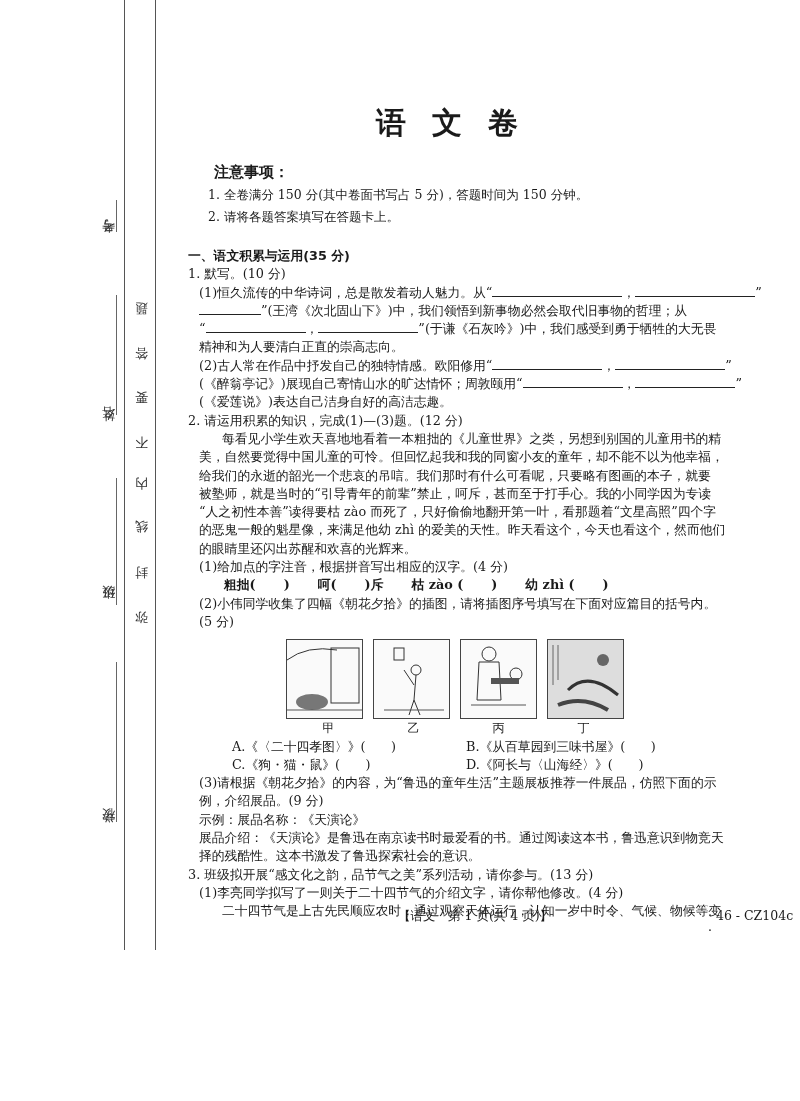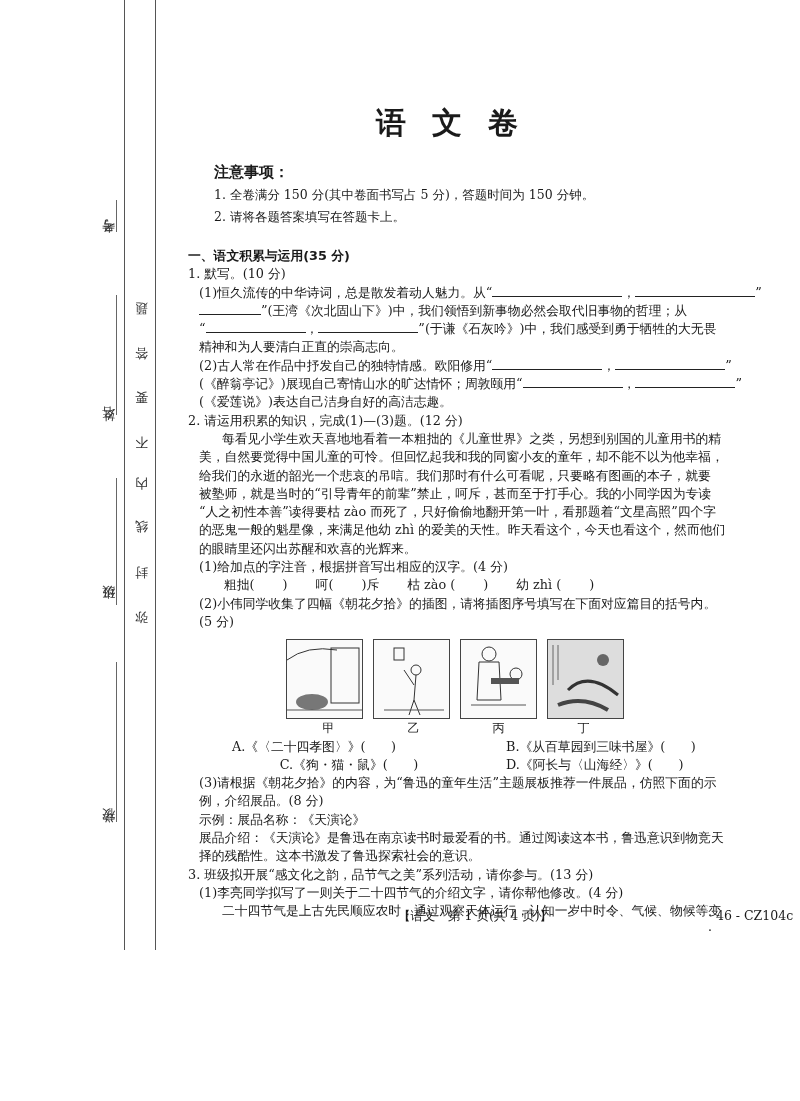--- a/index.html
+++ b/index.html
@@ -3,33 +3,33 @@
 <meta charset="utf-8">
 <style>
   html,body{margin:0;padding:0;background:#fff;}
   body{width:800px;height:1101px;position:relative;overflow:hidden;font-family:"DejaVu Serif","Liberation Serif",serif;color:#1a1a1a;}
   .binding-line{position:absolute;top:0;width:1px;background:#555;height:950px;}
   .vtext{position:absolute;writing-mode:vertical-rl;transform:rotate(180deg);font-size:13px;color:#333;letter-spacing:2px;}
   .vline{position:absolute;width:1px;background:#666;left:82px;}
   .seal{position:absolute;left:133px;writing-mode:vertical-rl;transform:rotate(180deg);font-size:13px;color:#333;}
   .title{position:absolute;top:103px;left:0;width:800px;text-align:center;font-family:"DejaVu Sans","Liberation Sans",sans-serif;font-weight:bold;font-size:30px;letter-spacing:26px;padding-left:120px;box-sizing:border-box;}
   .notes-head{position:absolute;left:214px;top:163px;font-family:Liberation Mono, monospace;font-weight:bold;font-size:15px;}
-  .note{position:absolute;left:214px;font-size:12.5px;}
+  .note{position:absolute;left:208px;font-size:12.5px;}
   .content{position:absolute;left:180px;top:247px;width:590px;font-size:12.8px;line-height:18.3px;margin-left:8px;}
   .line{white-space:nowrap;}
   .indent1{padding-left:11px;}
   .indent2{padding-left:34px;font-family:Liberation Serif, serif;}
   .bold-sans{font-family:"DejaVu Sans","Liberation Sans",sans-serif;font-weight:bold;}
   .blank{display:inline-block;border-bottom:1px solid #222;height:12px;vertical-align:baseline;}
   .figs{display:flex;gap:10px;margin:8px 0 0 98px;}
   .fig{width:75px;height:78px;border:1px solid #444;position:relative;background:#fafafa;overflow:hidden;}
   .fig svg{width:100%;height:100%;}
   .figlabels{display:flex;margin-left:98px;font-size:12px;}
   .figlabels span{width:85px;text-align:center;}
-  .opts{display:flex;gap:40px;}
+  .opts{display:flex;}
   .opts span{display:inline-block;}
   .footer{position:absolute;top:908px;left:0;width:800px;font-size:12.5px;}
   .footer .center{position:absolute;left:398px;}
   .footer .right{position:absolute;left:708px;}
 </style>
 </head>
 <body>
 
 <div class="binding-line" style="left:124px;"></div>
 <div class="binding-line" style="left:155px;"></div>
@@ -87,21 +87,21 @@
   <div class="line">2. 请运用积累的知识，完成(1)—(3)题。(12 分)</div>
   <div class="line indent2">每看见小学生欢天喜地地看着一本粗拙的《儿童世界》之类，另想到别国的儿童用书的精</div>
   <div class="line indent1">美，自然要觉得中国儿童的可怜。但回忆起我和我的同窗小友的童年，却不能不以为他幸福，</div>
   <div class="line indent1">给我们的永逝的韶光一个悲哀的吊唁。我们那时有什么可看呢，只要略有图画的本子，就要</div>
   <div class="line indent1">被塾师，就是当时的“引导青年的前辈”禁止，呵斥，甚而至于打手心。我的小同学因为专读</div>
   <div class="line indent1">“人之初性本善”读得要枯 zào 而死了，只好偷偷地翻开第一叶，看那题着“文星高照”四个字</div>
   <div class="line indent1">的恶鬼一般的魁星像，来满足他幼 zhì 的爱美的天性。昨天看这个，今天也看这个，然而他们</div>
   <div class="line indent1">的眼睛里还闪出苏醒和欢喜的光辉来。</div>
 
   <div class="line indent1">(1)给加点的字注音，根据拼音写出相应的汉字。(4 分)</div>
-  <div class="line" style="padding-left:36px;">
+  <div class="line" style="padding-left:36px;font-weight:bold;">
     <span>粗拙(</span><span style="display:inline-block;width:28px"></span><span>)</span><span style="display:inline-block;width:28px"></span><span>呵(</span><span style="display:inline-block;width:28px"></span><span>)斥</span><span style="display:inline-block;width:28px"></span><span>枯 zào (</span><span style="display:inline-block;width:28px"></span><span>)</span><span style="display:inline-block;width:28px"></span><span>幼 zhì (</span><span style="display:inline-block;width:28px"></span><span>)</span>
   </div>
 
   <div class="line indent1">(2)小伟同学收集了四幅《朝花夕拾》的插图，请将插图序号填写在下面对应篇目的括号内。</div>
   <div class="line indent1">(5 分)</div>
 
   <div class="figs">
     <div class="fig">
       <svg viewBox="0 0 75 78">
           <rect x="44" y="8" width="28" height="55" fill="none" stroke="#333"></rect>
@@ -140,27 +140,27 @@
   <div class="figlabels">
     <span>甲</span>
     <span>乙</span>
     <span>丙</span>
     <span>丁</span>
   </div>
   <div class="line opts" style="padding-left:44px;">
     <span style="width:234px">A.《〈二十四孝图〉》(　　)</span>
     <span>B.《从百草园到三味书屋》(　　)</span>
   </div>
-  <div class="line opts" style="padding-left:44px;text-align:center;">
+  <div class="line opts" style="padding-left:44px;">
     <span style="width:234px">C.《狗・猫・鼠》(　　)</span>
     <span>D.《阿长与〈山海经〉》(　　)</span>
   </div>
 
   <div class="line indent1">(3)请根据《朝花夕拾》的内容，为“鲁迅的童年生活”主题展板推荐一件展品，仿照下面的示</div>
-  <div class="line indent1">例，介绍展品。(8 分)</div>
+  <div class="line indent1">例，介绍展品。(9 分)</div>
   <div class="line indent1">示例：展品名称：《天演论》</div>
   <div class="line indent1">展品介绍：《天演论》是鲁迅在南京读书时最爱看的书。通过阅读这本书，鲁迅意识到物竞天</div>
   <div class="line indent1">择的残酷性。这本书激发了鲁迅探索社会的意识。</div>
 
   <div class="line">3. 班级拟开展“感文化之韵，品节气之美”系列活动，请你参与。(13 分)</div>
   <div class="line indent1">(1)李亮同学拟写了一则关于二十四节气的介绍文字，请你帮他修改。(4 分)</div>
   <div class="line indent2">二十四节气是上古先民顺应农时，通过观察天体运行，认知一岁中时令、气候、物候等变</div>
 </div>
 
 <div class="footer">

